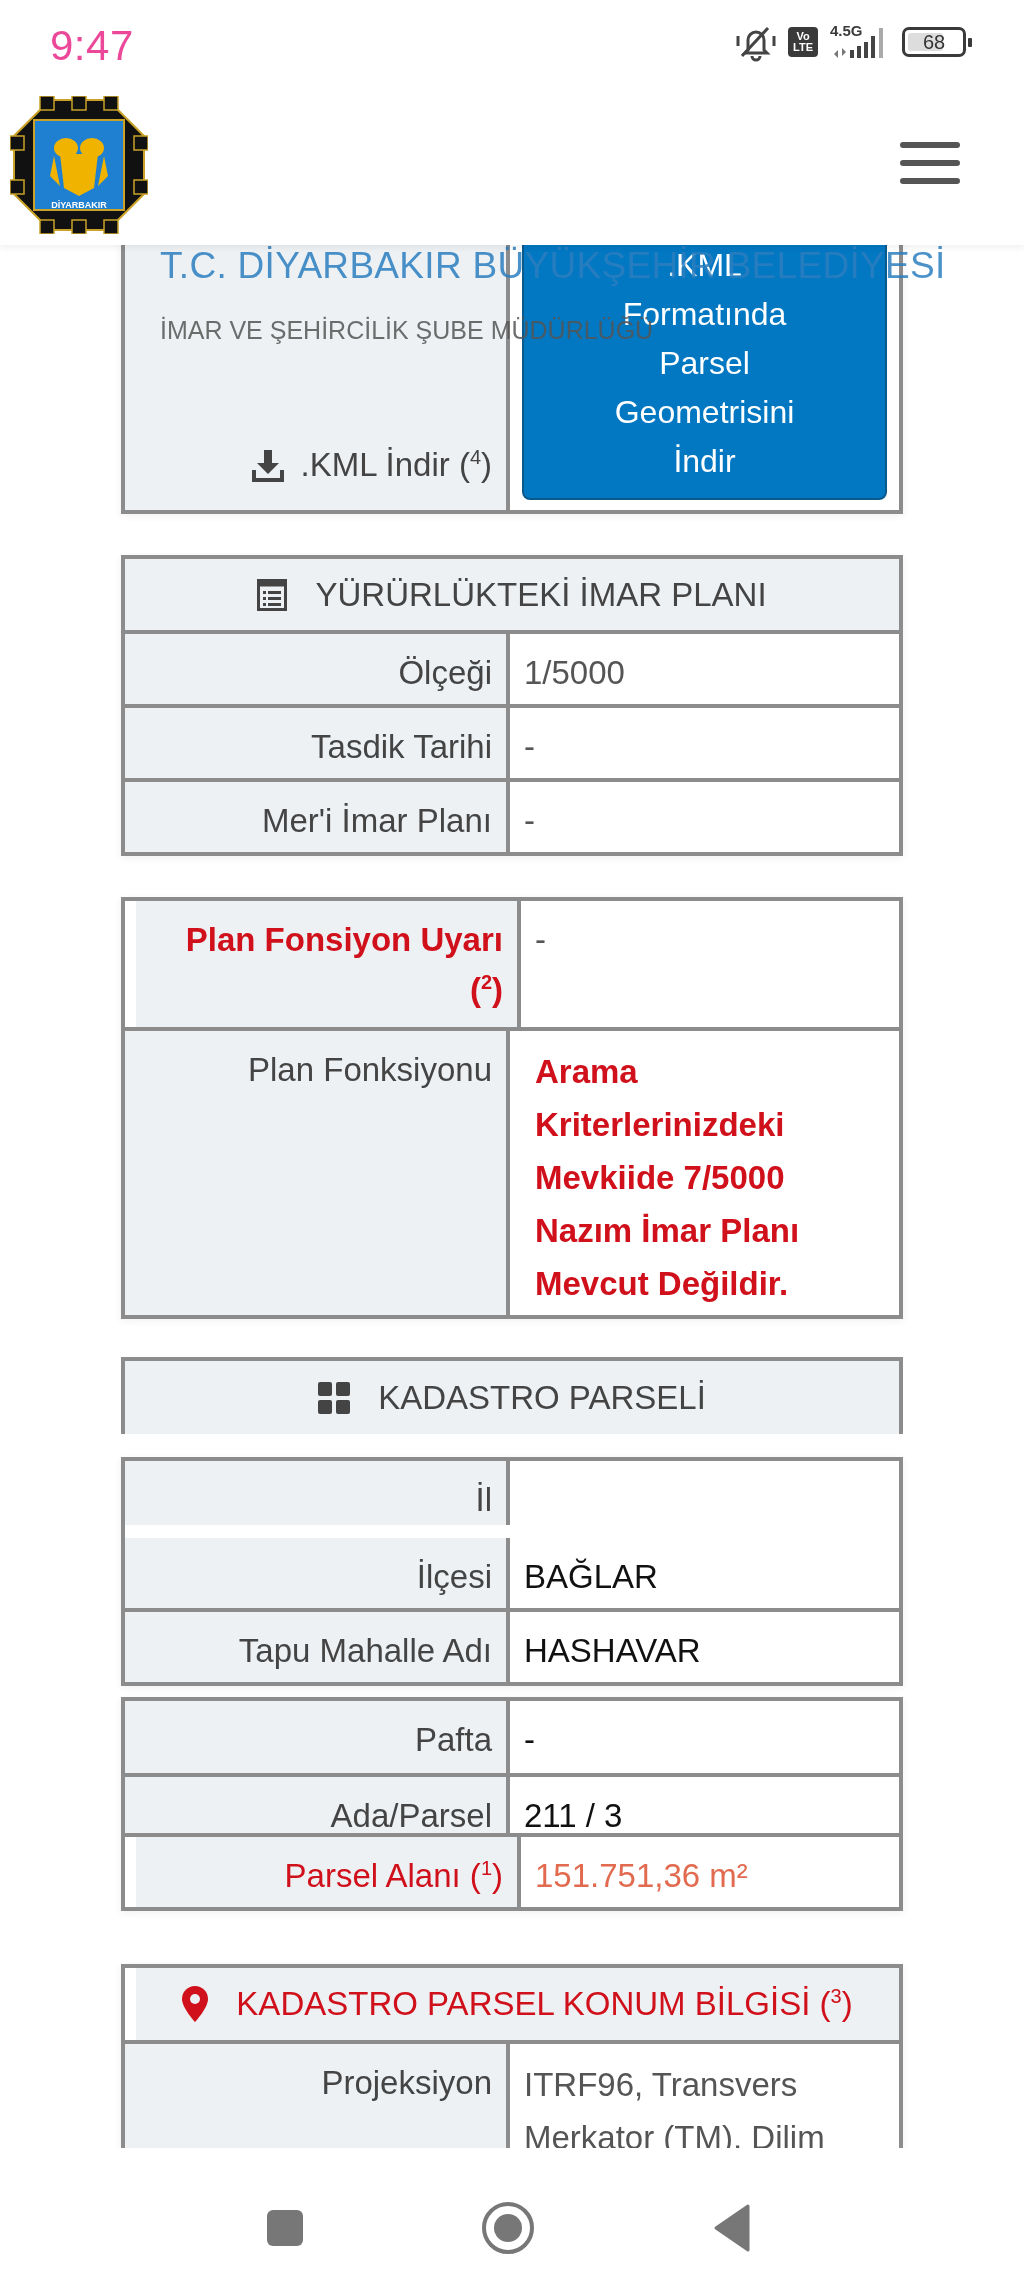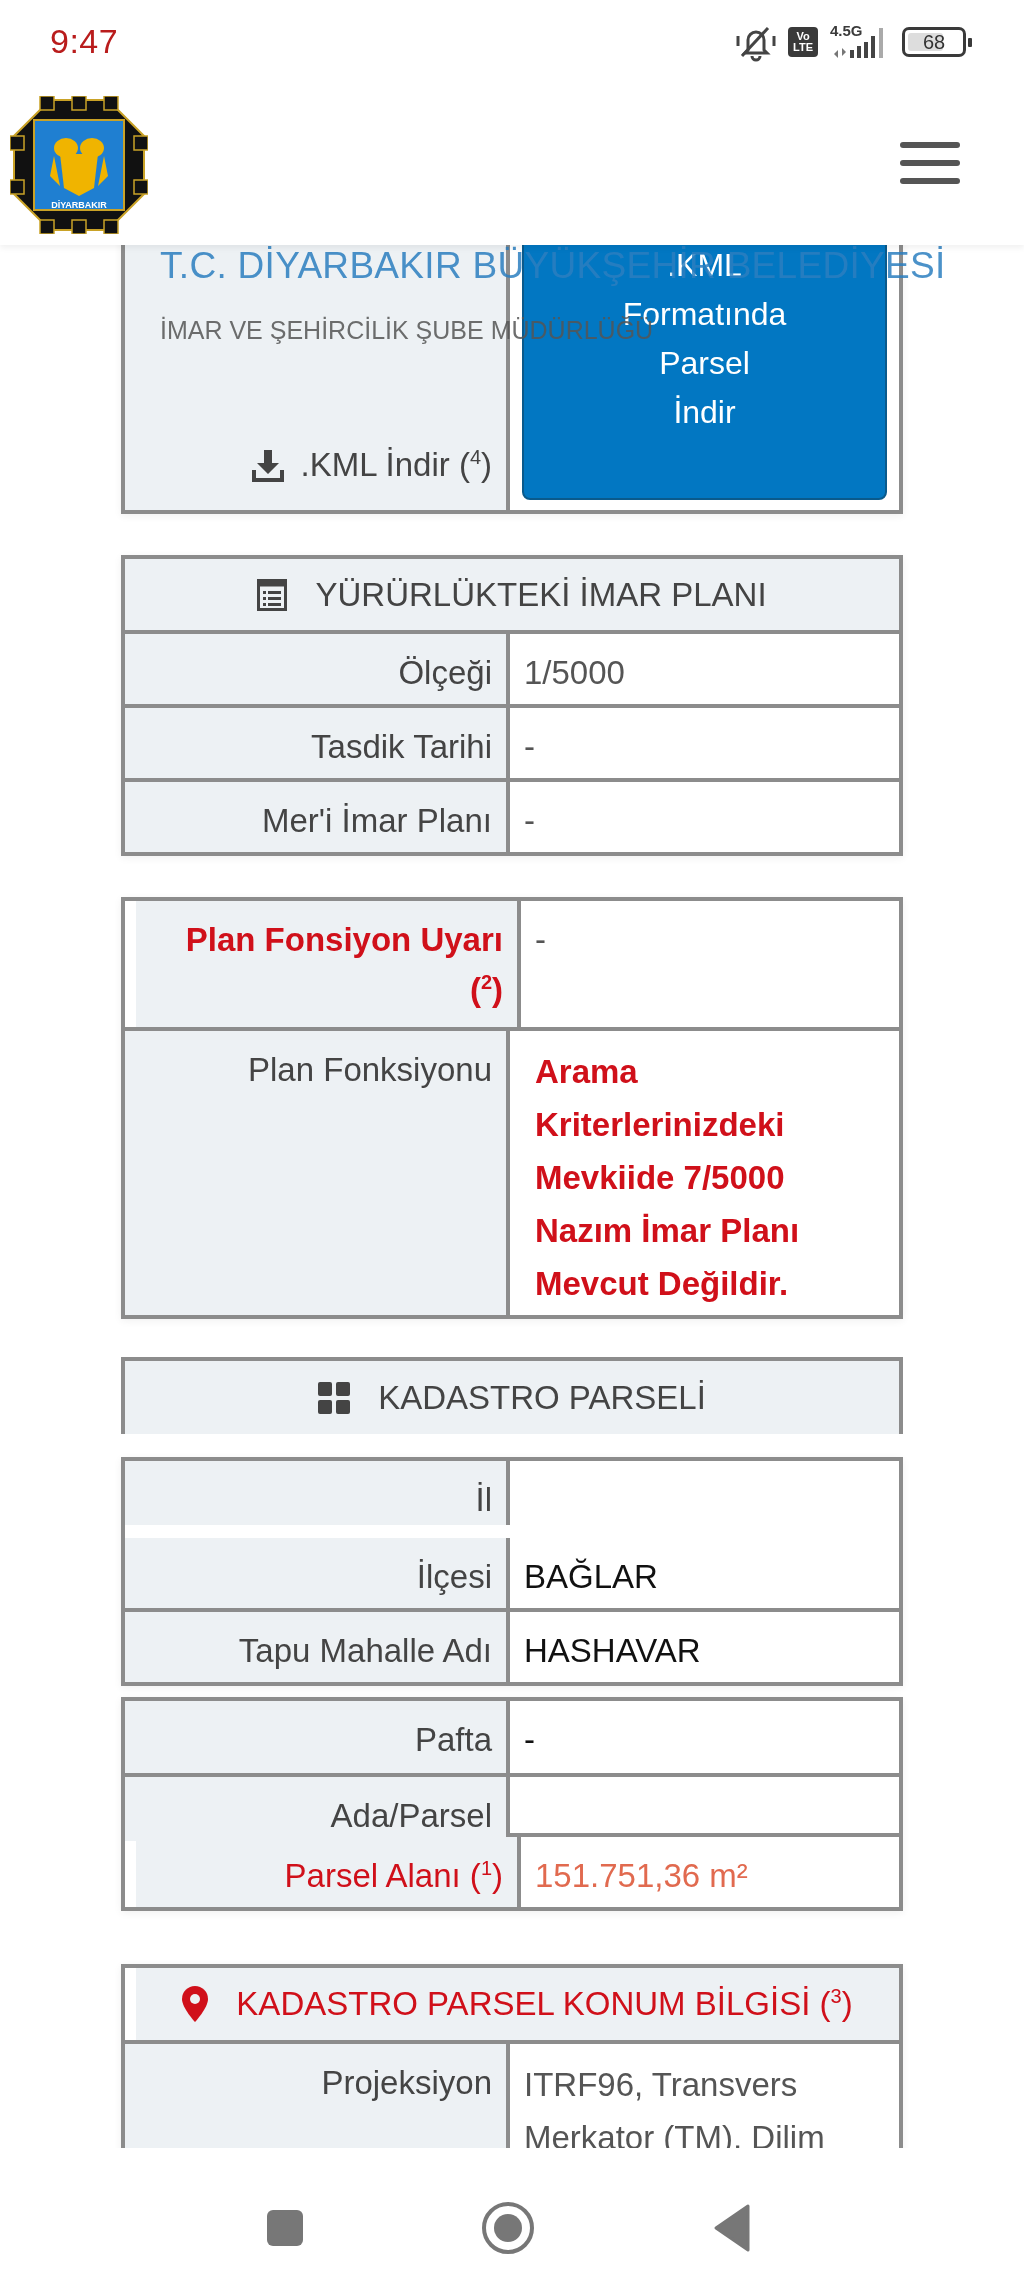--- a/index.html
+++ b/index.html
@@ -1,21 +1,21 @@
 <!DOCTYPE html>
 <html><head>
 <meta charset="utf-8">
 <style>
   * { box-sizing: border-box; margin: 0; padding: 0; }
   html, body { width: 1024px; height: 2276px; overflow: hidden; background: #ffffff; }
   body { position: relative; font-family: "Liberation Sans", "DejaVu Sans", sans-serif; color: #333; }
 
   
   .status-bar { position: absolute; left: 0; top: 0; width: 1024px; height: 82px; background: #fff; z-index: 30; }
-  .status-time { position: absolute; left: 50px; top: 22px; font-size: 34px; color: #b91c1c; letter-spacing: 0.5px; }
+  .status-time { position: absolute; left: 50px; top: 22px; font-size: 42px; color: #ec4899; letter-spacing: 0.5px; }
   .status-icons { position: absolute; right: 58px; top: 22px; height: 40px; display: flex; align-items: center; gap: 10px; }
   .si { display: inline-flex; align-items: center; justify-content: center; color: #444; }
   .volte { background: #3a3a3a; color: #fff; font-size: 11px; font-weight: bold; line-height: 11px; width: 30px; height: 30px; border-radius: 4px; text-align: center; display: flex; flex-direction: column; justify-content: center; }
   .net { position: relative; width: 64px; height: 36px; }
   .net-label { position: absolute; left: 2px; top: -2px; font-size: 15px; font-weight: bold; color: #3a3a3a; }
   .battery { width: 64px; height: 30px; border: 3px solid #3a3a3a; border-radius: 7px; position: relative; display: flex; align-items: center; justify-content: center; font-size: 20px; color: #333; }
   .battery::before { content: ""; position: absolute; left: 3px; top: 3px; bottom: 3px; width: 60%; background: #ddd; border-radius: 3px; z-index: -1; }
   .battery::after { content: ""; position: absolute; right: -9px; top: 8px; width: 4px; height: 9px; background: #3a3a3a; border-radius: 1px; }
 
   
@@ -134,20 +134,21 @@
             <path d="M3 22 V32 H31 V22" fill="none" stroke="#444" stroke-width="4"></path>
           </svg>
           <span><span>.KML İndir (</span><sup>4</sup><span>)</span></span>
         </span>
       </div>
       <div class="kml-btn-wrap">
         <div class="kml-btn">
           <div>.KML</div>
           <div>Formatında</div>
           <div>Parsel</div>
+          <div>Geometrisini</div>
           <div>İndir</div>
         </div>
       </div>
     </div>
   </div>
 
   <div class="watermark wm-title">T.C. DİYARBAKIR BÜYÜKŞEHİR BELEDİYESİ</div>
   <div class="watermark wm-sub">İMAR VE ŞEHİRCİLİK ŞUBE MÜDÜRLÜĞÜ</div>
 
   <div class="tbl" style="top:555px;">
@@ -222,21 +223,21 @@
       <div class="cell-label">Tapu Mahalle Adı</div>
       <div class="cell-value dark">HASHAVAR</div>
     </div>
   </div>
 
   <div class="tbl" style="top:1697px;">
     <div class="row" style="height:72px;">
       <div class="cell-label">Pafta</div>
       <div class="cell-value dark">-</div>
     </div>
-    <div class="row" style="height:60px;flex-direction:column;">
+    <div class="row" style="height:60px;">
       <div class="cell-label">Ada/Parsel</div>
       <div class="cell-value dark">211 / 3</div>
     </div>
     <div class="row" style="height:74px;">
       <div class="cell-label red"><span>Parsel Alanı</span> (<sup>1</sup>)</div>
       <div class="cell-value orange">151.751,36 m²</div>
     </div>
   </div>
 
   <div class="tbl" style="top:1964px; height:260px;">

